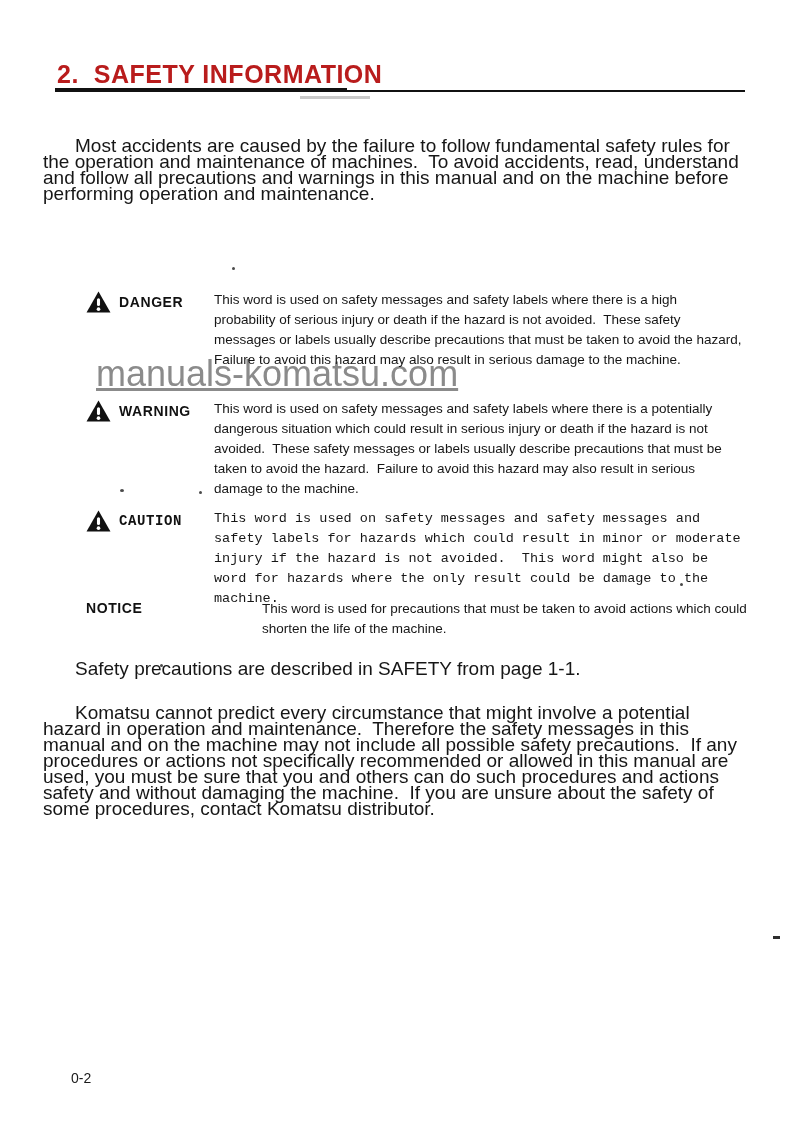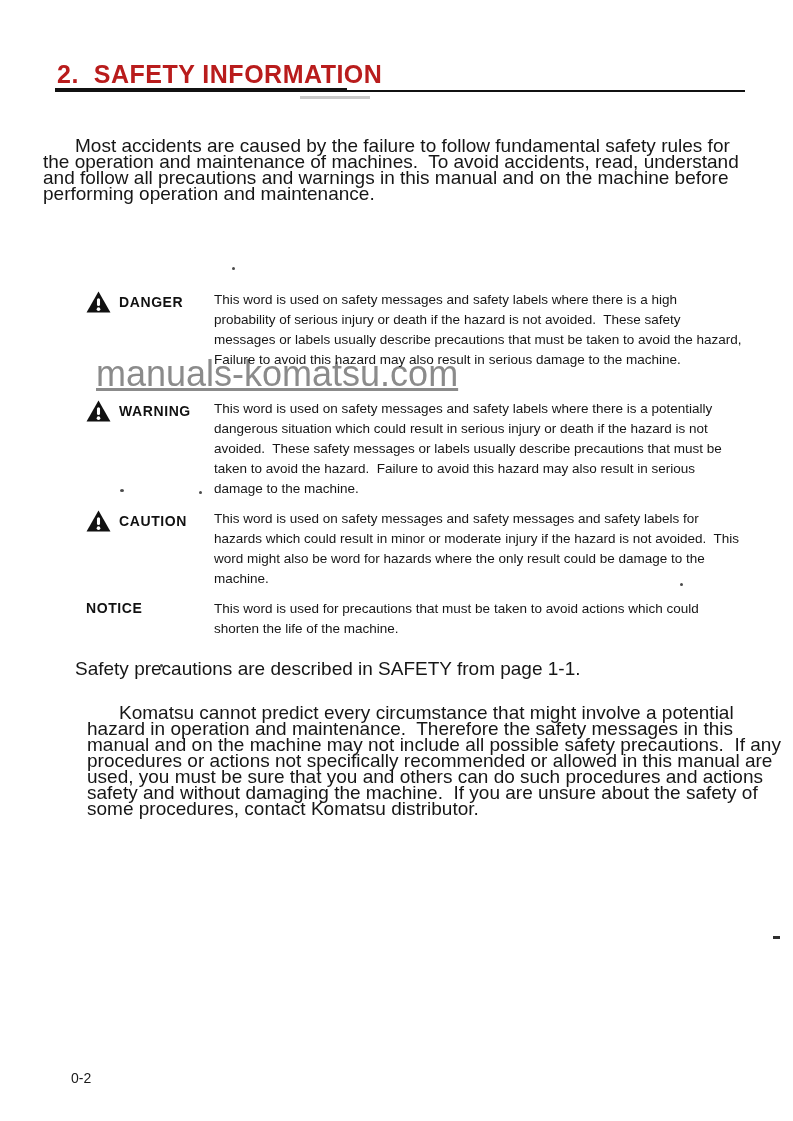--- a/index.html
+++ b/index.html
@@ -38,32 +38,32 @@
   .para {
     position: absolute; left: 43px; width: 697px;
     font-size: 19px; line-height: 16px;
     text-indent: 32px;
     white-space: pre-wrap;
     z-index: 3;
   }
   #para-1 { top: 138px; }
   #para-2 { top: 212px; }
   #safety-note { top: 661px; }
-  #closing-para { top: 705px; margin-left: 44px; }
+  #closing-para { top: 705px; }
 
   
   .signal-row {
     position: absolute; left: 86px;
     display: flex; align-items: flex-start;
     z-index: 3;
   }
   #row-danger  { top: 290px; }
   #row-warning { top: 399px; }
-  #row-caution { top: 509px; }
-  #row-notice  { top: 599px; }
+  #row-caution { top: 509px; font-family: Liberation Mono, monospace; }
+  #row-notice  { top: 599px; gap: 48px; }
   .signal-label-cell {
     width: 128px; flex: none;
     display: flex; align-items: center; gap: 8px;
     padding-top: 1px;
   }
   .warn-icon { width: 25px; height: 22px; flex: none; display: block; }
   .signal-label {
     font-size: 14px; font-weight: bold; letter-spacing: 0.6px; color: #111;
   }
   .signal-text {

